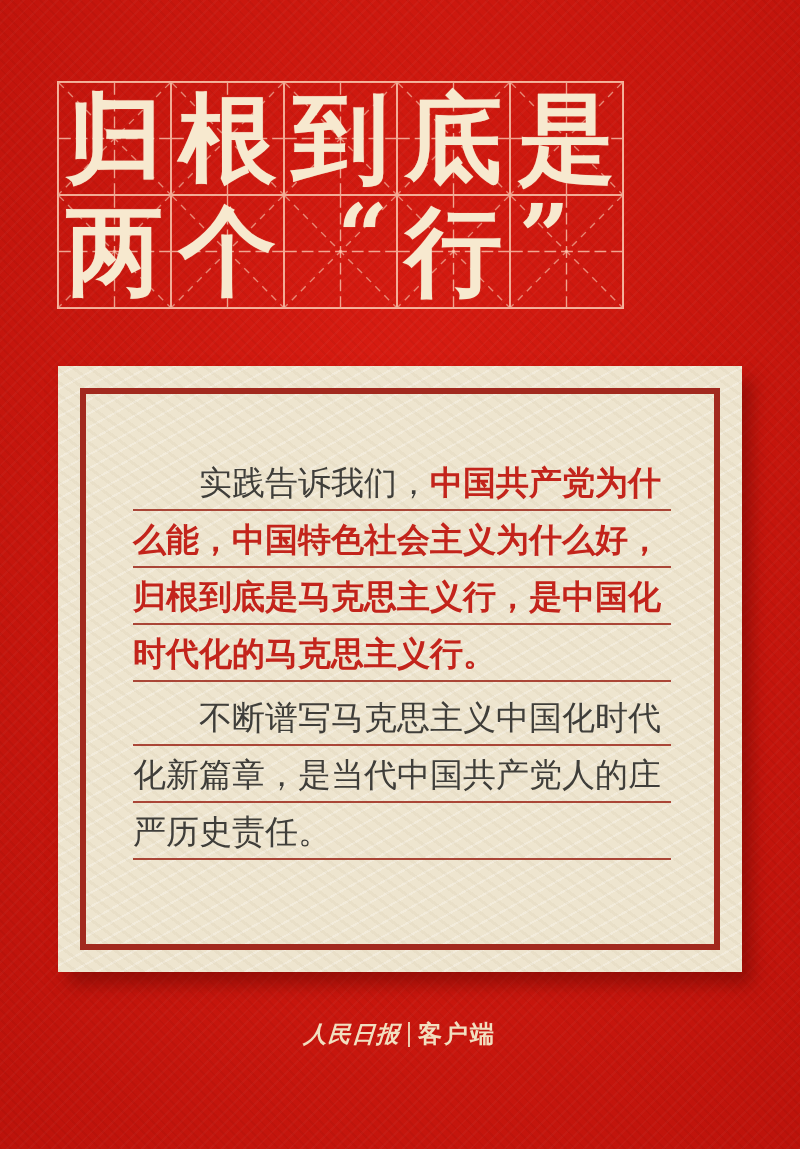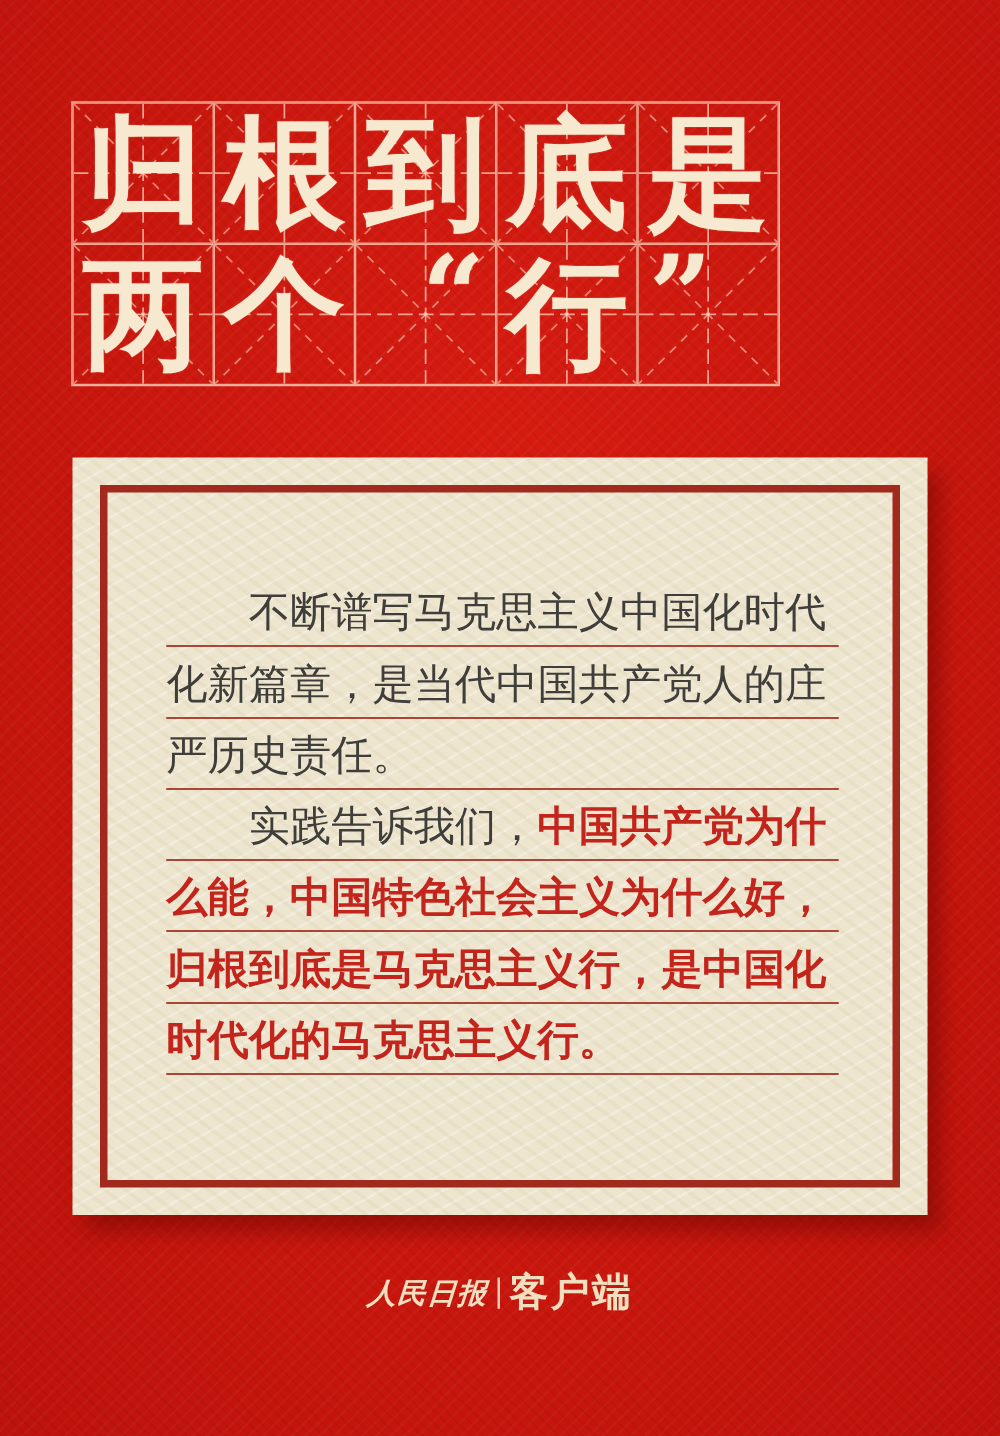--- a/index.html
+++ b/index.html
@@ -141,21 +141,21 @@
     transform: skewX(-4deg);
   }
   .logo-divider {
     width: 2px;
     height: 25px;
     background: #f2dfc0;
     opacity: 0.9;
   }
   .logo-client {
     font-weight: 700;
-    font-size: 31px;
+    font-size: 24px;
     letter-spacing: 2px;
     text-align: center;
   }
 </style>
 </head>
 <body>
 
 <div class="poster">
 
   <div class="title-grid">
@@ -247,22 +247,22 @@
           <line class="mid" x1="56.5" y1="0" x2="56.5" y2="113"></line>
           <line class="mid" x1="0" y1="56.5" x2="113" y2="56.5"></line>
         </svg>
         <span class="glyph q-close">”</span>
       </div>
     </div>
 
   <div class="card">
     <div class="card-frame"></div>
     <div class="card-text">
+      <p class="para para-1"><span class="t-gray">实践告诉我们，</span><span class="t-red">中国共产党为什么能，中国特色社会主义为什么好，归根到底是马克思主义行，是中国化时代化的马克思主义行。</span></p>
       <p class="para para-2 t-gray">不断谱写马克思主义中国化时代化新篇章，是当代中国共产党人的庄严历史责任。</p>
-      <p class="para para-1"><span class="t-gray">实践告诉我们，</span><span class="t-red">中国共产党为什么能，中国特色社会主义为什么好，归根到底是马克思主义行，是中国化时代化的马克思主义行。</span></p>
     </div>
   </div>
 
   <div class="logo">
     <span class="logo-script">人民日报</span>
     <span class="logo-divider"></span>
     <span class="logo-client">客户端</span>
   </div>
 
 </div>

